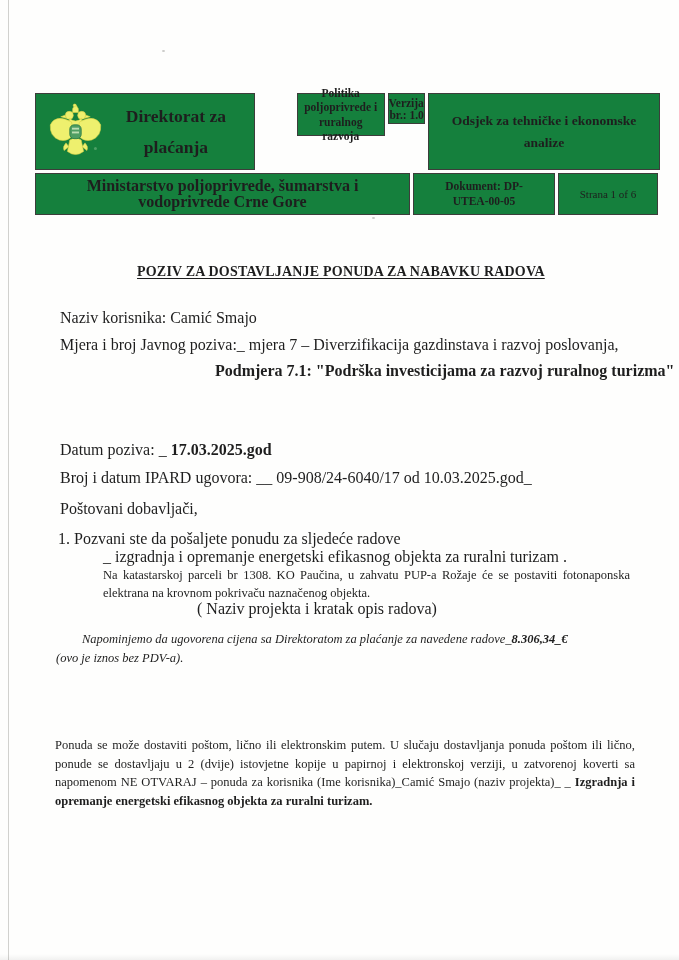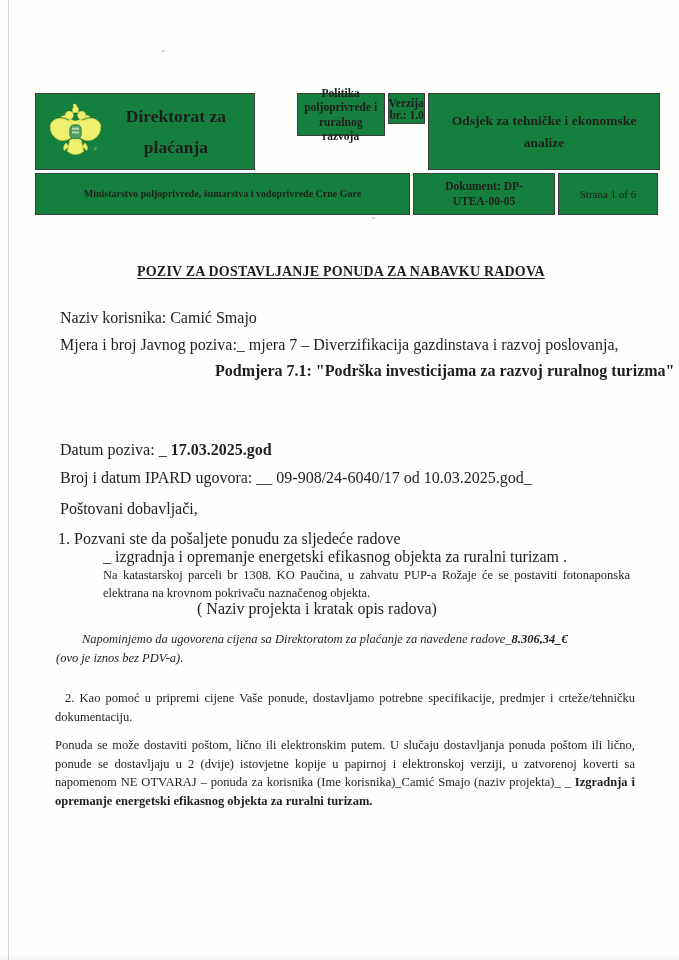--- a/index.html
+++ b/index.html
@@ -26,21 +26,21 @@
     text-align:center;
     background:#15803d;
   }
   .r1{height:77px;}
   .r2{height:42px;margin-top:3px;}
   .c-org{width:230px;position:relative;}
   .c-mid{width:134px;display:flex;flex-direction:row;gap:3px;border:none;padding:0;margin-left:39px;}
   .c-policy{height:43px;font-weight:bold;font-size:11.5px;line-height:14.5px;padding:2px 6px;}
   .c-version{height:31px;font-weight:bold;font-size:11.5px;text-align:right;}
   .c-dept{width:241px;font-weight:bold;font-size:13.5px;line-height:22px;padding:0 20px;}
-  .c-min{width:375px;font-weight:bold;font-size:10px;line-height:16px;padding:0 14px;}
+  .c-min{width:375px;font-weight:bold;font-size:16px;line-height:16px;padding:0 14px;}
   .c-doc{width:142px;font-weight:bold;font-size:11.5px;line-height:15px;padding:0 20px;}
   .c-page{width:100px;font-size:11px;}
   .org-logo{position:absolute;left:11px;top:9px;width:57px;height:57px;}
   .org-name{
     margin-left:62px;width:150px;
     font-weight:bold;font-size:17.5px;line-height:31px;
     text-align:center;
   }
 
   
@@ -121,17 +121,16 @@
 
   <div class="tblock" style="left:60px;top:500px;">Poštovani dobavljači,</div>
 
   <div class="tblock" style="left:58px;top:530px;">1.  Pozvani ste da pošaljete ponudu za sljedeće radove</div>
   <div class="tblock" style="left:103px;top:548px;">_ izgradnja i opremanje energetski efikasnog objekta za ruralni turizam .</div>
   <div class="pblock just" style="left:103px;top:566px;width:527px;line-height:18px;">Na katastarskoj parceli br 1308. KO Paučina, u zahvatu PUP-a Rožaje će se postaviti fotonaponska elektrana na krovnom pokrivaču naznačenog objekta.</div>
   <div class="tblock" style="left:197px;top:600px;">( Naziv projekta i kratak opis radova)</div>
 
   <div class="pblock just italic" style="left:56px;top:630px;width:578px;text-indent:26px;line-height:19px;"><span>Napominjemo da ugovorena cijena sa Direktoratom za plaćanje za navedene radove_</span><span class="bold">8.306,34_€</span><span class="br-before">(ovo je iznos bez PDV-a).</span></div>
 
-  <div class="pblock just" style="left:55px;top:689px;width:580px;text-indent:10px;">2. Kao pomoć u pripremi cijene Vaše ponude, dostavljamo potrebne specifikacije, predmjer i crteže/tehničku dokumentaciju.</div>
 
   <div class="pblock just" style="left:55px;top:736px;width:580px;line-height:18.5px;"><span>Ponuda se  može dostaviti poštom, lično ili elektronskim putem. U slučaju dostavljanja ponuda poštom ili lično, ponude se dostavljaju u 2 (dvije) istovjetne  kopije u papirnoj i elektronskoj verziji, u zatvorenoj koverti sa napomenom NE OTVARAJ – ponuda za korisnika  (Ime korisnika)_Camić Smajo (naziv projekta)_ _ </span><span class="bold">Izgradnja i opremanje energetski efikasnog objekta za ruralni turizam.</span></div>
 
 </div>
 
 </body></html>

